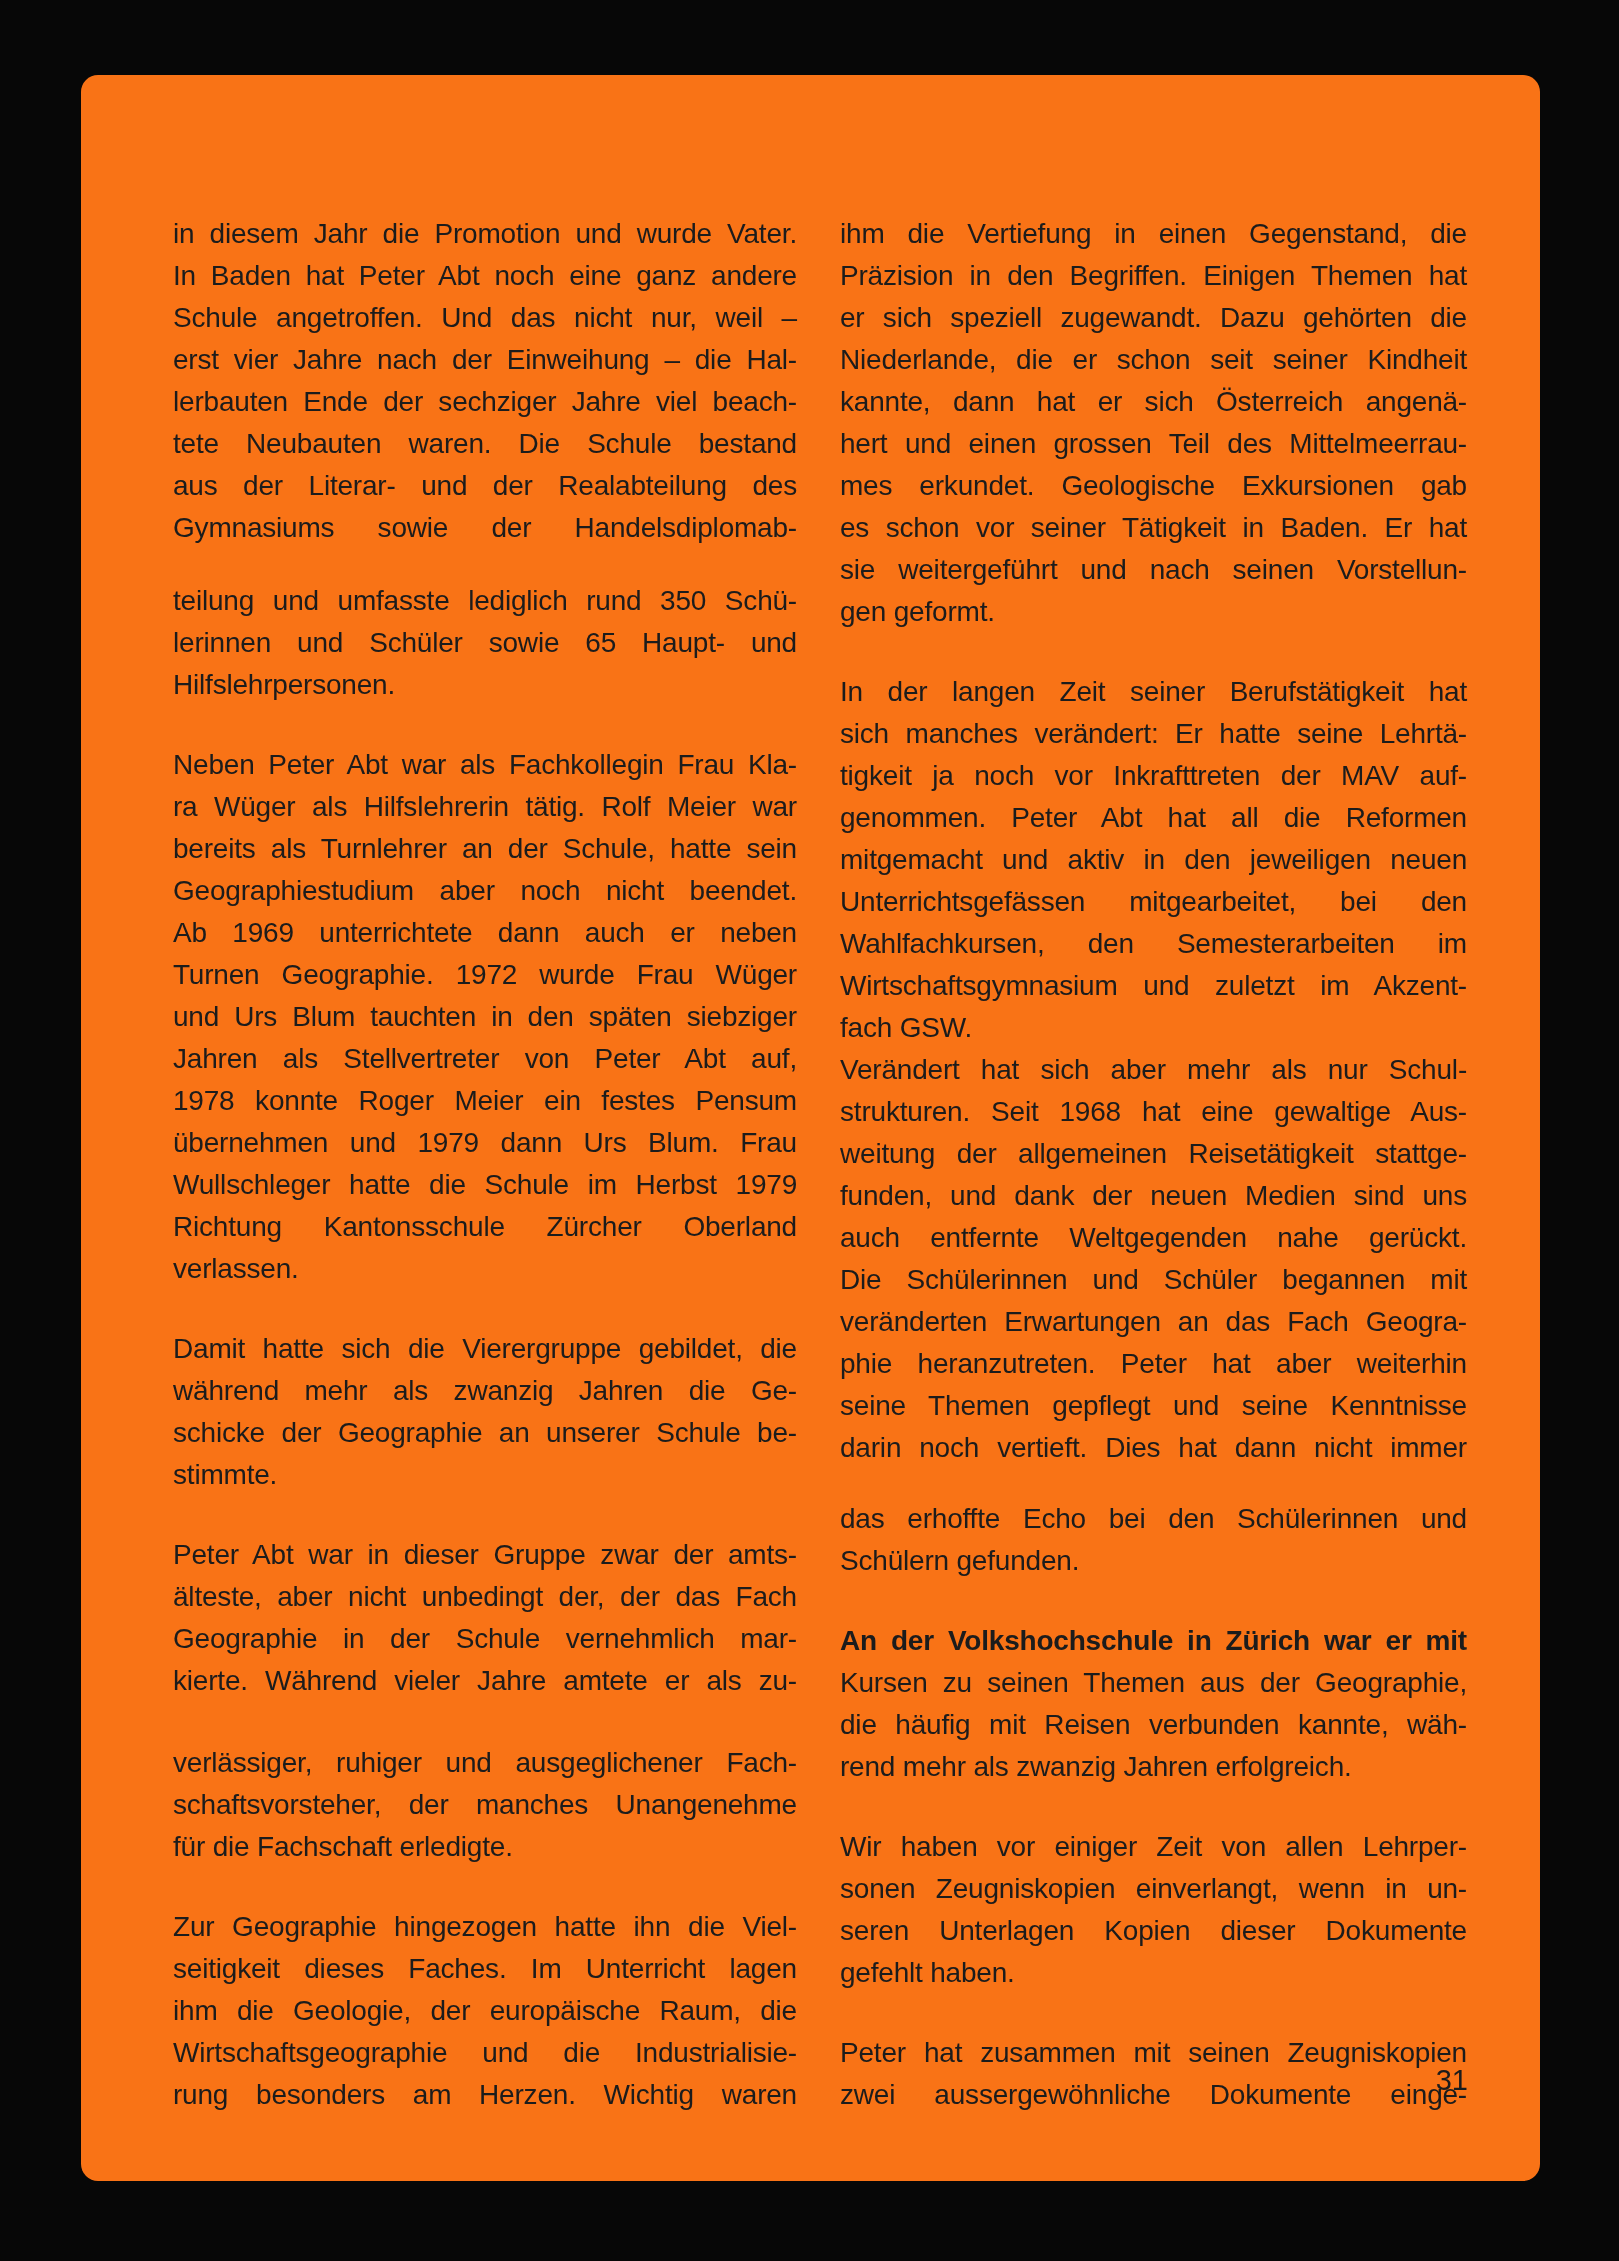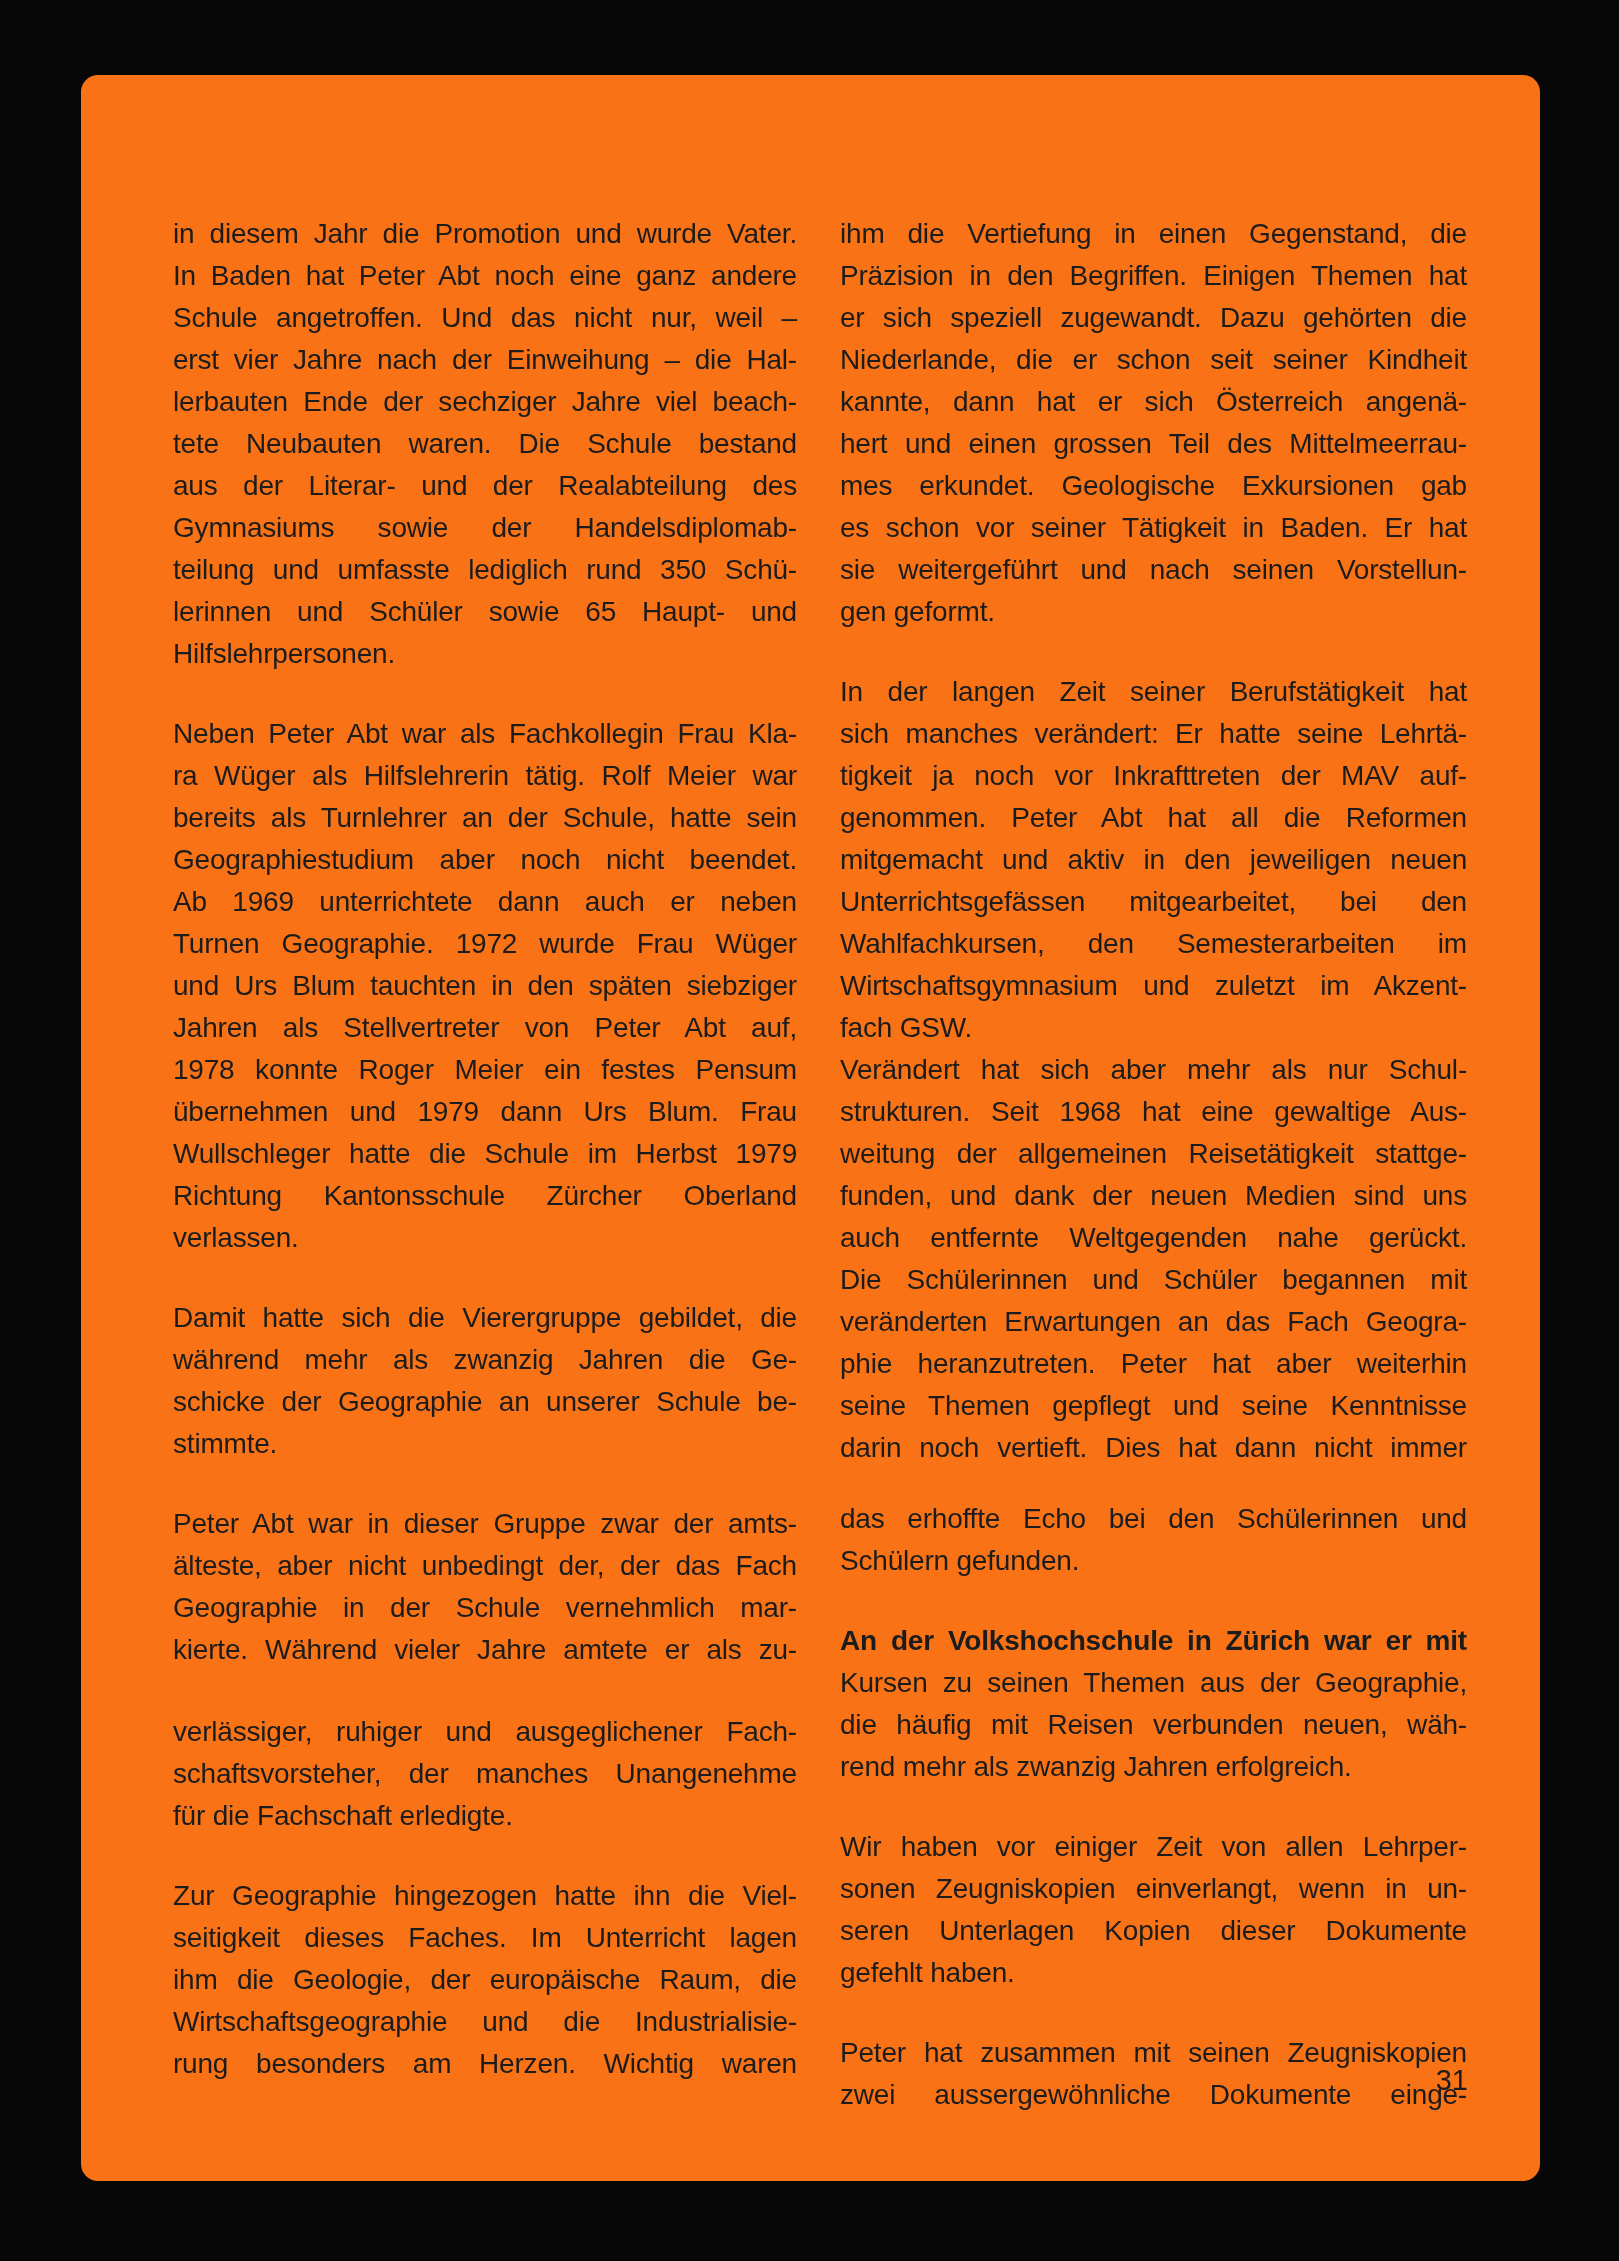--- a/index.html
+++ b/index.html
@@ -65,21 +65,21 @@
   <div class="column col-left" id="col-left">
       <div class="para">
         <span class="line" style="display: block;">in diesem Jahr die Promotion und wurde Vater.</span>
         <span class="line" style="display: block;">In Baden hat Peter Abt noch eine ganz andere</span>
         <span class="line" style="display: block;">Schule angetroffen. Und das nicht nur, weil –</span>
         <span class="line" style="display: block;">erst vier Jahre nach der Einweihung – die Hal-</span>
         <span class="line" style="display: block;">lerbauten Ende der sechziger Jahre viel beach-</span>
         <span class="line" style="display: block;">tete Neubauten waren. Die Schule bestand</span>
         <span class="line" style="display: block;">aus der Literar- und der Realabteilung des</span>
         <span class="line" style="display: block;">Gymnasiums sowie der Handelsdiplomab-</span>
-        <span class="line" style="display: block;">teilung und umfasste lediglich rund 350 Schü-</span>
+        <span class="line" style="display: block; margin-top: 31px;">teilung und umfasste lediglich rund 350 Schü-</span>
         <span class="line" style="display: block;">lerinnen und Schüler sowie 65 Haupt- und</span>
         <span class="line last" style="display: block;">Hilfslehrpersonen.</span>
       </div>
       <div class="para">
         <span class="line" style="display: block;">Neben Peter Abt war als Fachkollegin Frau Kla-</span>
         <span class="line" style="display: block;">ra Wüger als Hilfslehrerin tätig. Rolf Meier war</span>
         <span class="line" style="display: block;">bereits als Turnlehrer an der Schule, hatte sein</span>
         <span class="line" style="display: block;">Geographiestudium aber noch nicht beendet.</span>
         <span class="line" style="display: block;">Ab 1969 unterrichtete dann auch er neben</span>
         <span class="line" style="display: block;">Turnen Geographie. 1972 wurde Frau Wüger</span>
@@ -148,21 +148,21 @@
         <span class="line" style="display: block;">veränderten Erwartungen an das Fach Geogra-</span>
         <span class="line" style="display: block;">phie heranzutreten. Peter hat aber weiterhin</span>
         <span class="line" style="display: block;">seine Themen gepflegt und seine Kenntnisse</span>
         <span class="line" style="display: block;">darin noch vertieft. Dies hat dann nicht immer</span>
         <span class="line" style="display: block; margin-top: 29px;">das erhoffte Echo bei den Schülerinnen und</span>
         <span class="line last" style="display: block;">Schülern gefunden.</span>
       </div>
       <div class="para">
         <span class="line" style="display: block; font-weight: bold;">An der Volkshochschule in Zürich war er mit</span>
         <span class="line" style="display: block;">Kursen zu seinen Themen aus der Geographie,</span>
-        <span class="line" style="display: block;">die häufig mit Reisen verbunden neuen, wäh-</span>
+        <span class="line" style="display: block;">die häufig mit Reisen verbunden kannte, wäh-</span>
         <span class="line last" style="display: block;">rend mehr als zwanzig Jahren erfolgreich.</span>
       </div>
       <div class="para">
         <span class="line" style="display: block;">Wir haben vor einiger Zeit von allen Lehrper-</span>
         <span class="line" style="display: block;">sonen Zeugniskopien einverlangt, wenn in un-</span>
         <span class="line" style="display: block;">seren Unterlagen Kopien dieser Dokumente</span>
         <span class="line last" style="display: block;">gefehlt haben.</span>
       </div>
       <div class="para">
         <span class="line" style="display: block;">Peter hat zusammen mit seinen Zeugniskopien</span>

